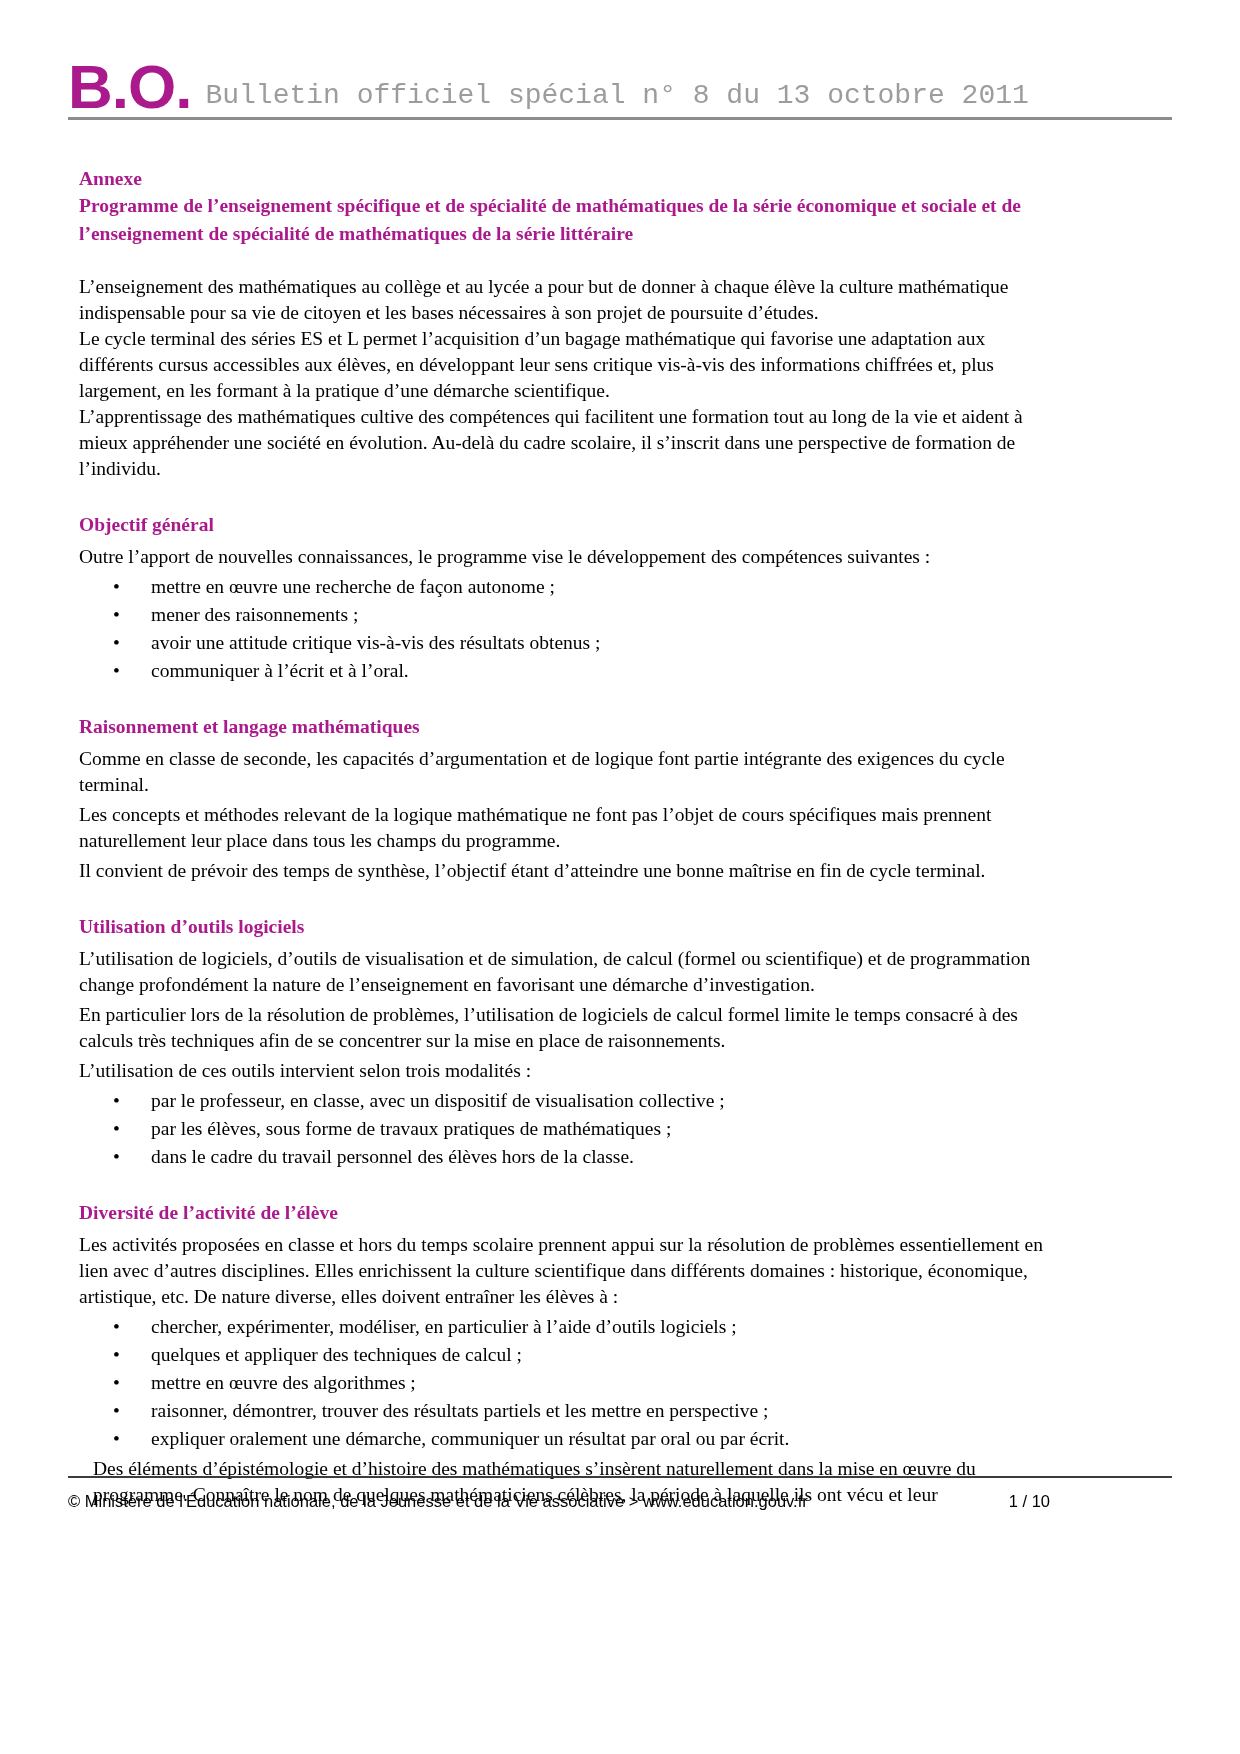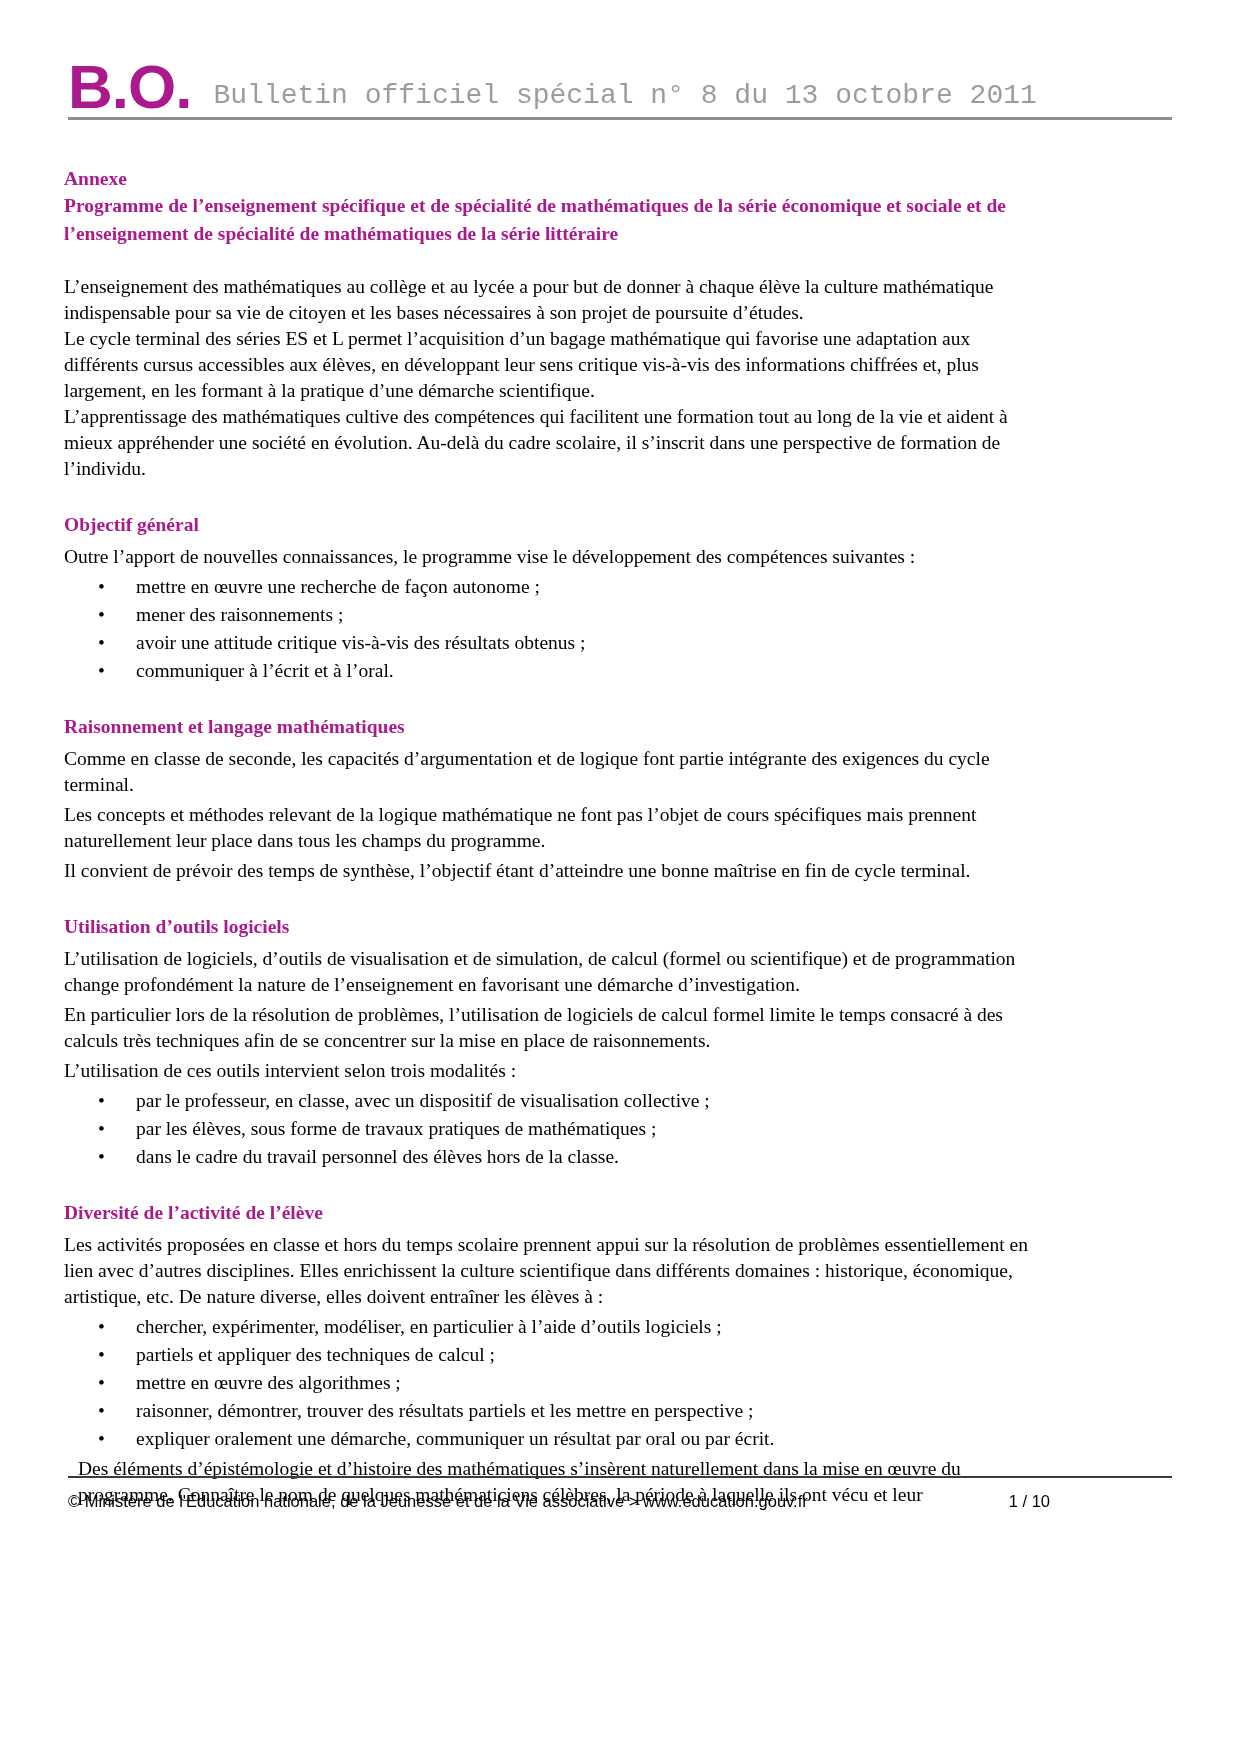--- a/index.html
+++ b/index.html
@@ -17,21 +17,21 @@
     overflow:hidden;
   }
 
   
   .bo-header {
     position:absolute;
     left:68px; top:58px;
     width:1104px;
     display:flex;
     align-items:flex-end;
-    gap:22px;
+    gap:14px;
     border-bottom:3px solid var(--rule-gray, #909090);
     padding-bottom:2px;
   }
   .bo-logo {
     font-family:"Liberation Sans", sans-serif;
     font-weight:bold;
     font-size:62px;
     line-height:0.92;
     letter-spacing:-1px;
     color:var(--accent, #aa1a8c);
@@ -40,21 +40,21 @@
     font-family:Liberation Mono, monospace;
     font-size:28px;
     color:var(--banner-gray, #9c9c9c);
     padding-bottom:4px;
     white-space:nowrap;
   }
 
   
   .content {
     position:absolute;
-    left:64px; top:166px;
+    left:79px; top:166px;
     width:982px;
     font-size:19.5px;
     line-height:26px;
   }
   .accent { color:var(--accent, #aa1a8c); font-weight:bold; }
   .annexe-label { font-size:19.5px; line-height:26px; }
   .doc-title { font-size:19.5px; line-height:28px; margin:0; }
 
   .intro-block { margin-top:26px; }
   .intro-block p { margin:0; }
@@ -144,21 +144,21 @@
         <li>par les élèves, sous forme de travaux pratiques de mathématiques ;</li>
         <li>dans le cadre du travail personnel des élèves hors de la classe.</li>
       </ul>
     </section>
 
     <section>
       <h3 class="accent">Diversité de l’activité de l’élève</h3>
       <p>Les activités proposées en classe et hors du temps scolaire prennent appui sur la résolution de problèmes essentiellement en lien avec d’autres disciplines. Elles enrichissent la culture scientifique dans différents domaines : historique, économique, artistique, etc. De nature diverse, elles doivent entraîner les élèves à :</p>
       <ul class="bullets">
         <li>chercher, expérimenter, modéliser, en particulier à l’aide d’outils logiciels ;</li>
-        <li>partiels et appliquer des techniques de calcul ;</li>
+        <li>quelques et appliquer des techniques de calcul ;</li>
         <li>mettre en œuvre des algorithmes ;</li>
         <li>raisonner, démontrer, trouver des résultats partiels et les mettre en perspective ;</li>
         <li>expliquer oralement une démarche, communiquer un résultat par oral ou par écrit.</li>
       </ul>
       <p class="after-list">Des éléments d’épistémologie et d’histoire des mathématiques s’insèrent naturellement dans la mise en œuvre du programme. Connaître le nom de quelques mathématiciens célèbres, la période à laquelle ils ont vécu et leur</p>
     </section>
 
   </main>
 
   <footer class="page-footer">

